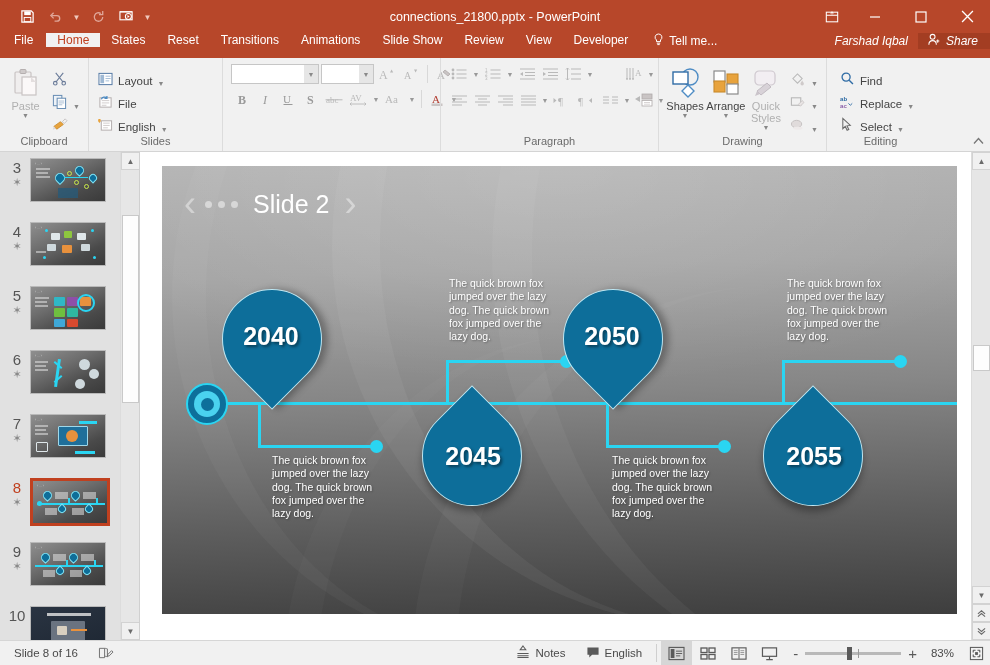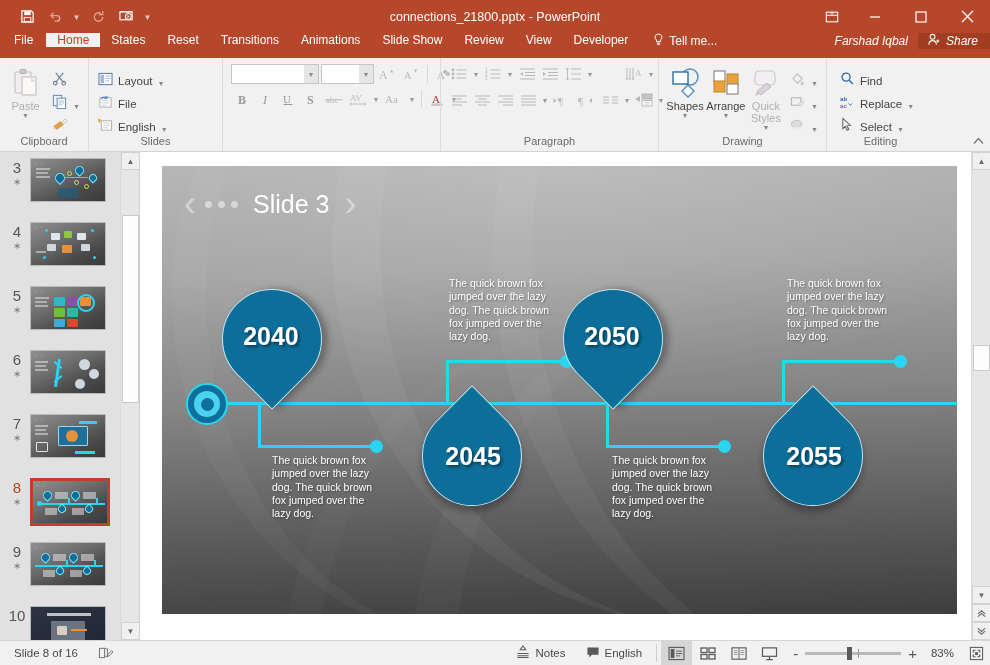--- a/index.html
+++ b/index.html
@@ -1049,21 +1049,21 @@
         <div class="globe-arc" style="left:250px; top:120px; width:720px; height:760px; border-width:0 0 0 44px; border-color:rgba(255,255,255,0.028); border-radius:50%;"></div>
         <div class="globe-arc" style="left:120px; top:170px; width:600px; height:700px; border-width:0 0 0 34px; border-color:rgba(255,255,255,0.024); border-radius:50%;"></div>
 
         <div class="slide-head">
           <span class="chev">‹</span>
           <span class="dots">
             <span class="dot"></span>
             <span class="dot"></span>
             <span class="dot"></span>
           </span>
-          <span class="slide-title">Slide 3</span>
+          <span class="slide-title">Slide 2</span>
           <span class="chev">›</span>
         </div>
 
         <div class="tl-main"></div>
 
         <div class="origin" style="left:24px; top:217px;">
           <span class="in1">
               <span class="in2"></span>
             </span>
         </div>

